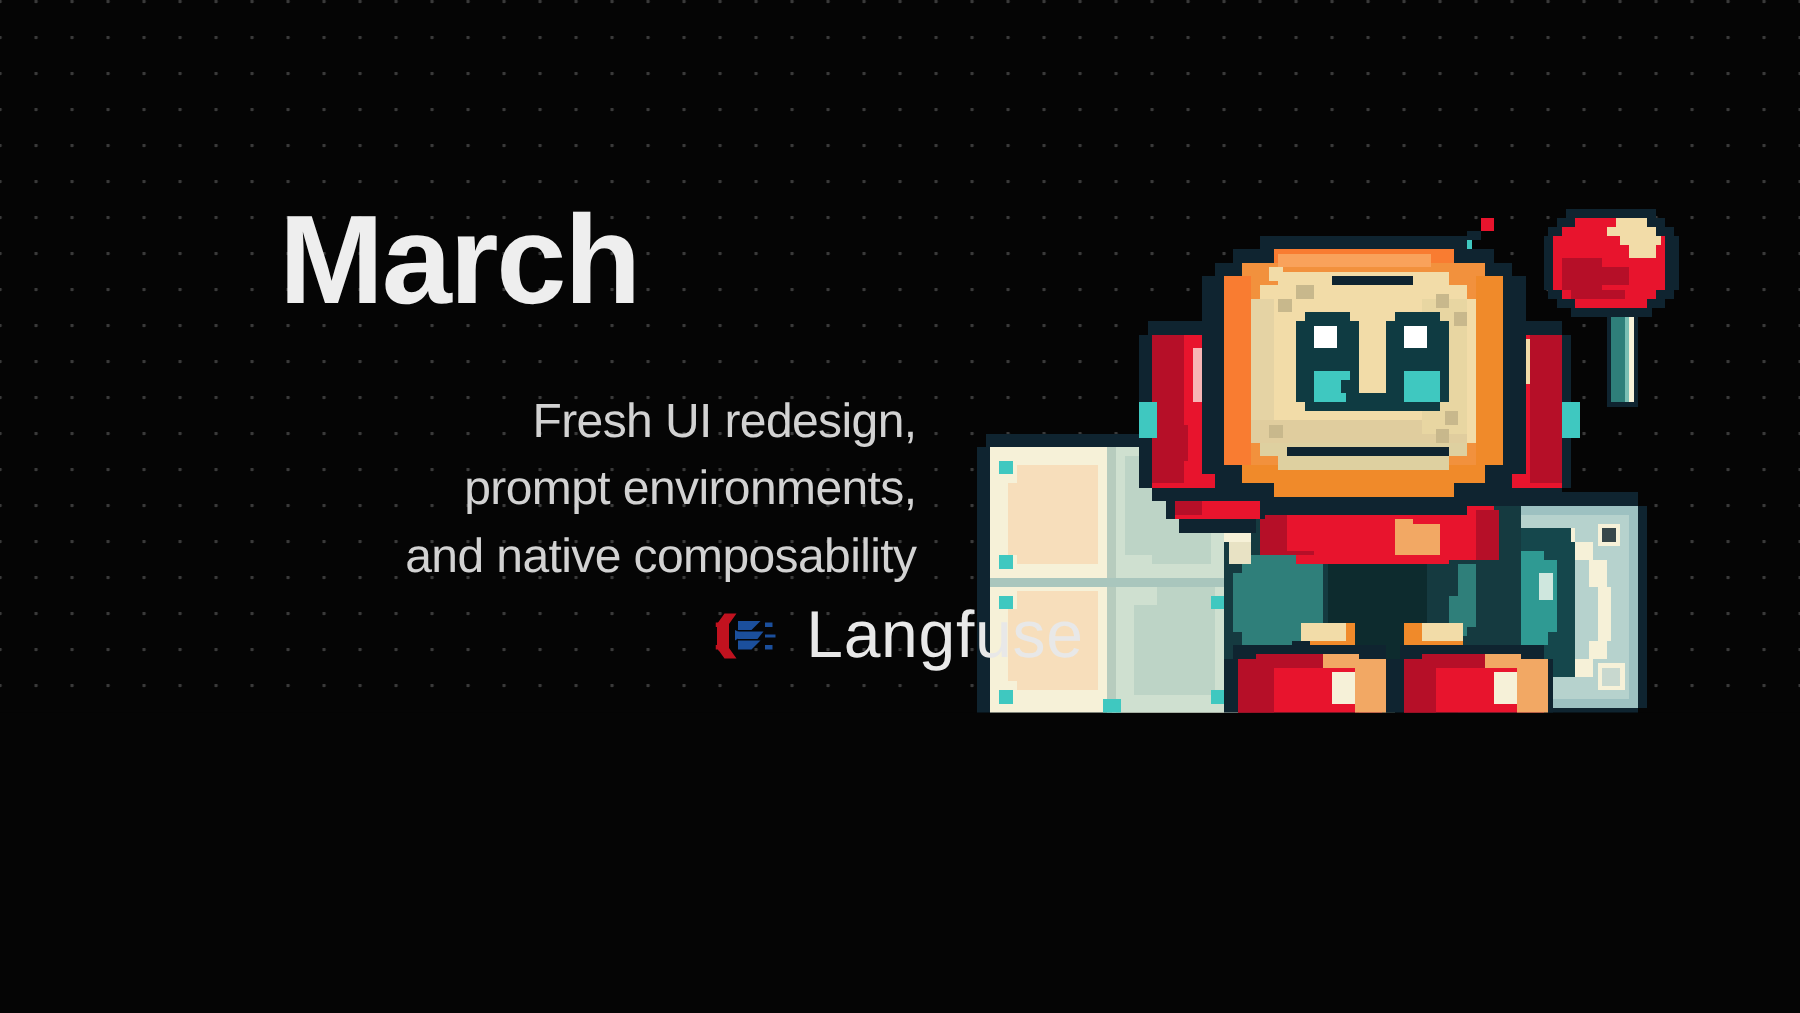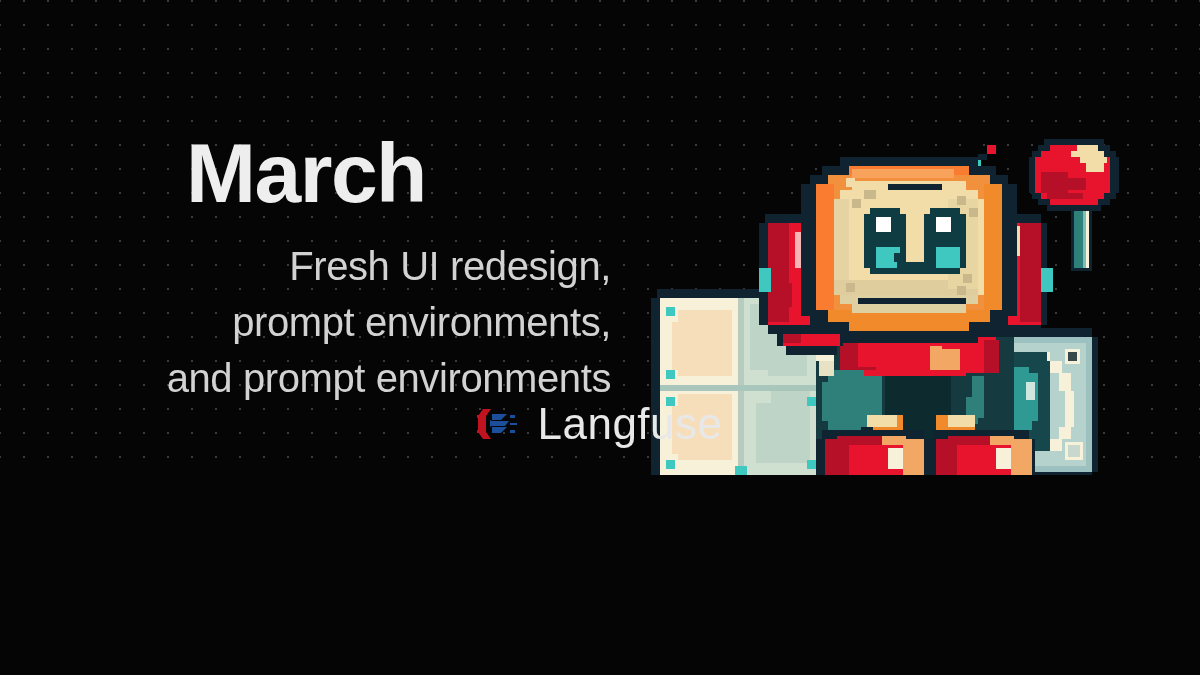--- a/index.html
+++ b/index.html
@@ -33,23 +33,23 @@
     color:#eeeeee;
     font-size:84px;
     line-height:0.98;
     font-weight:bold;
     letter-spacing:-1.5px;
     text-align:left;
     padding-left:186px;
   }
   #headline .l2 { display:block; }
   #subhead {
-    margin-top:24px;
+    margin-top:44px;
     color:#d2d2d2;
-    font-size:40px;
+    font-size:32px;
     line-height:1.40;
     font-weight:400;
     letter-spacing:-0.4px;
     text-align:right;
     padding-right:3px;
   }
   #subhead span { display:block; white-space:nowrap; }
 
   
   #brand {
@@ -82,21 +82,21 @@
 
 <div id="stage">
 
   <div id="copy">
     <div id="headline">
       <span>March</span>
     </div>
     <div id="subhead">
       <span>Fresh UI redesign,</span>
       <span>prompt environments,</span>
-      <span>and prompt environments</span>
+      <span>and native composability</span>
     </div>
   </div>
 
   <div id="art">
   <svg viewBox="0 0 160 134" shape-rendering="crispEdges" aria-hidden="true">
 
     <g>
       <rect x="113" y="9" width="3" height="3" fill="#e8142d"></rect>
       <rect x="110" y="12" width="3" height="2" fill="#0f2430"></rect>
       <rect x="108" y="14" width="3" height="2" fill="#3fc8c0"></rect>

